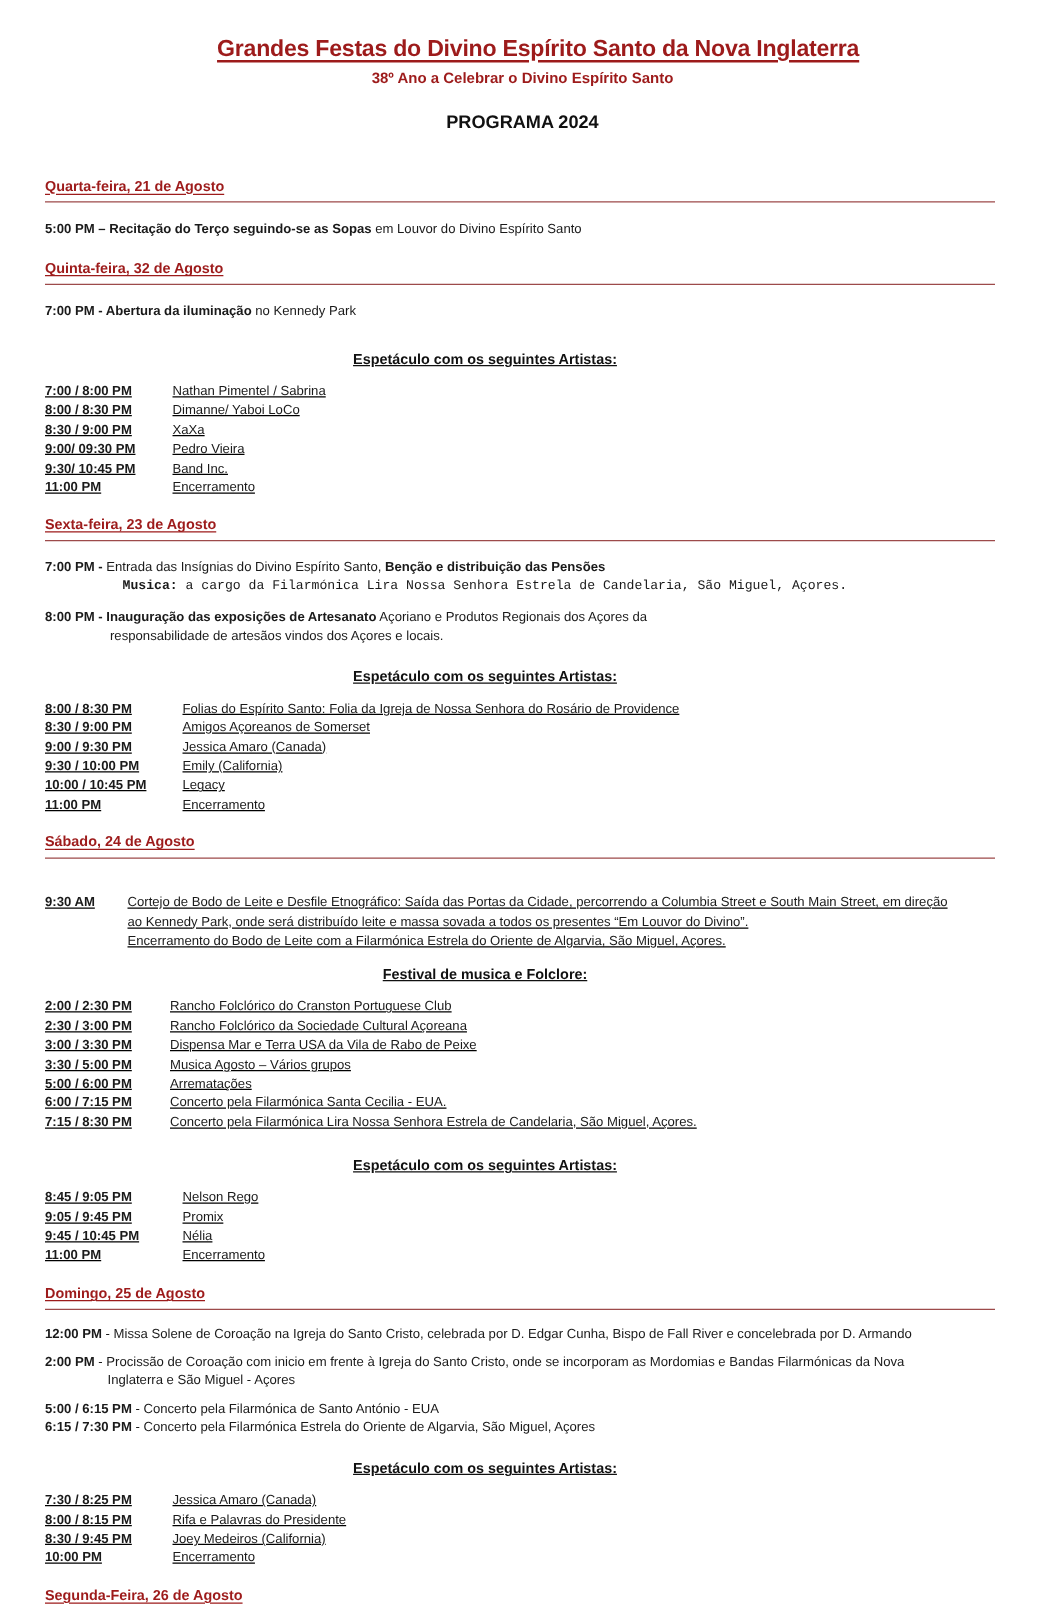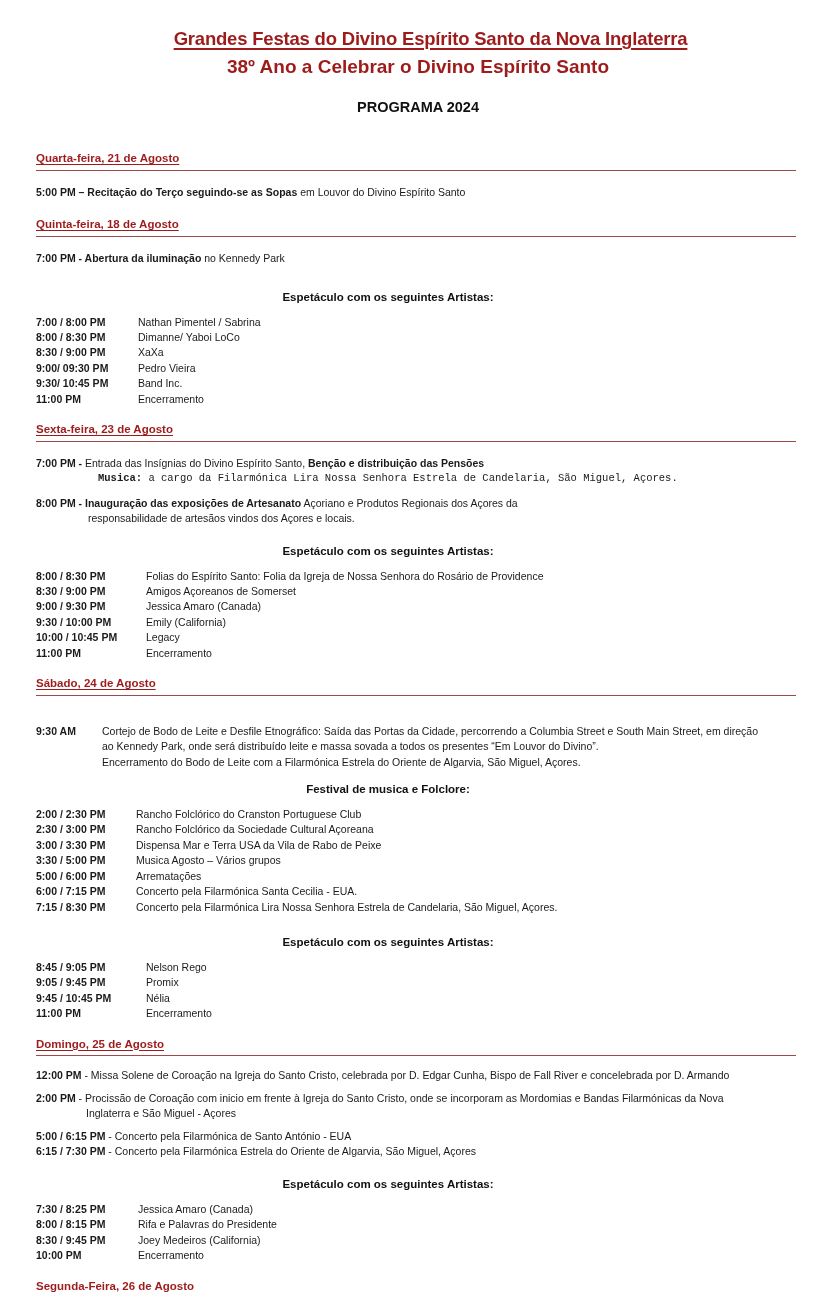--- a/index.html
+++ b/index.html
@@ -33,21 +33,21 @@
     font-weight: bold;
     color: #9d1b1b;
     letter-spacing: -0.2px;
     text-decoration: underline;
     text-underline-offset: 3px;
     text-decoration-thickness: 1.6px;
     margin: 0;
     line-height: 1.25;
   }
   .doc-subtitle {
-    font-size: 19px;
+    font-size: 12px;
     font-weight: bold;
     color: #9d1b1b;
     margin: 5px 0 0 0;
     line-height: 1.25;
   }
   .doc-program {
     font-size: 14.5px;
     font-weight: bold;
     color: #111111;
     margin: 20px 0 0 0;
@@ -105,29 +105,31 @@
   }
 
   
   .sub-heading {
     text-align: center;
     font-size: 11.5px;
     font-weight: bold;
     color: #111111;
     margin: 0;
     line-height: 1.3;
+    text-decoration: underline;
   }
   .sub-heading-wrap {
     width: 704px;
   }
 
   
   .sched {
     border-collapse: collapse;
     margin: 0;
+    text-decoration: underline;
   }
   .sched td {
     font-size: 10.5px;
     line-height: 1.47;
     padding: 0;
     vertical-align: top;
     color: #1a1a1a;
   }
   .sched td.time {
     font-weight: bold;
@@ -166,21 +168,21 @@
     </div>
     <hr class="day-rule" style="border-top-color: rgb(157, 74, 74);">
 
     <div class="sp-14"></div>
     <p class="entry">
       <span class="b">5:00 PM – Recitação do Terço seguindo-se as Sopas</span><span> em Louvor do Divino Espírito Santo</span>
     </p>
 
     <div class="sp-18"></div>
     <div class="day-heading" style="color: rgb(157, 27, 27);">
-      <span class="day-label">Quinta-feira, 18 de Agosto</span>
+      <span class="day-label">Quinta-feira, 32 de Agosto</span>
     </div>
     <hr class="day-rule" style="border-top-color: rgb(157, 74, 74);">
 
     <div class="sp-14"></div>
     <p class="entry">
       <span class="b">7:00 PM - Abertura da iluminação</span><span> no Kennedy Park</span>
     </p>
 
     <div class="sp-24"></div>
     <div class="sub-heading-wrap">

